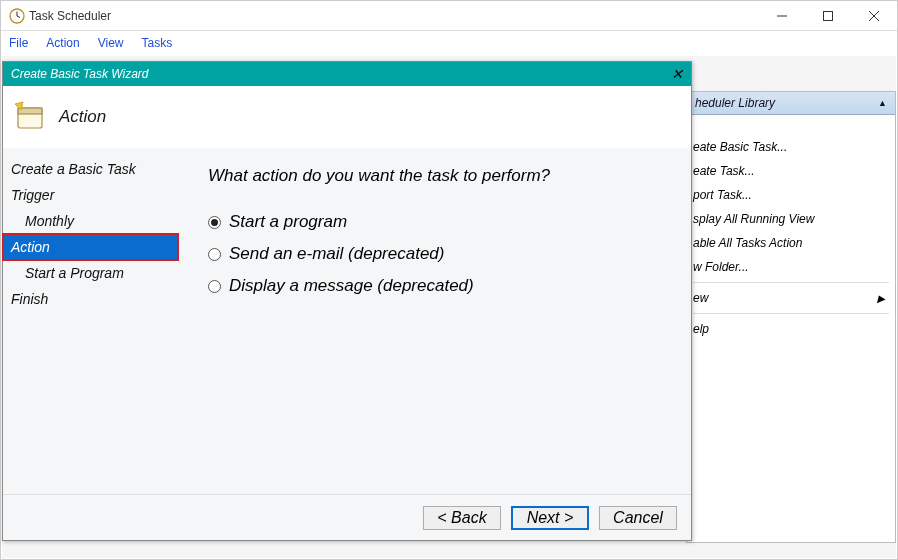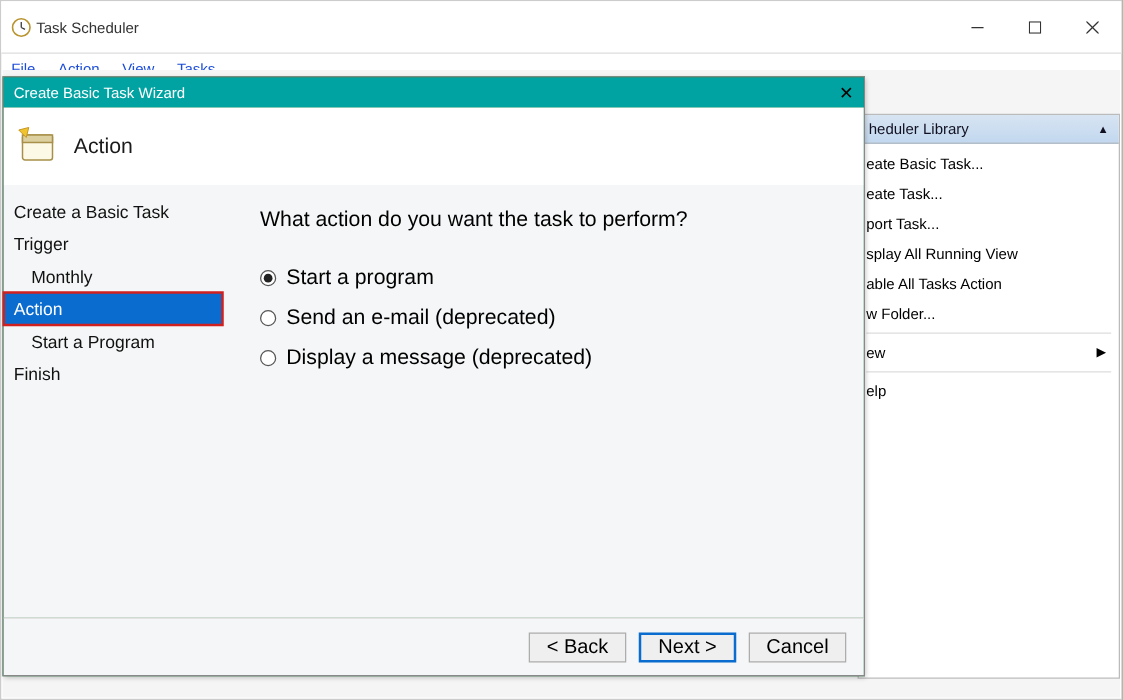--- a/index.html
+++ b/index.html
@@ -15,21 +15,21 @@
 }
 
 
 .appwin {
   position: absolute;
   top: 0; left: 0;
   width: 898px; height: 560px;
   border: 1px solid #ccc;
 }
 .titlebar {
-  height: 42px;
+  height: 30px;
   display: flex;
   align-items: center;
   padding-left: 8px;
   background: #fff;
   border-bottom: 1px solid #ddd;
 }
 .titlebar .title { flex: 1; font-size: 12px; padding-left: 4px; color: #333; }
 .winbtns { display: flex; }
 .winbtn {
   width: 46px; height: 29px;
@@ -57,54 +57,56 @@
 }
 
 .actionspane {
   position: absolute;
   right: 1px;
   top: 90px;
   width: 210px;
   bottom: 16px;
   background: #fff;
   border: 1px solid #bbb;
+  font-style: italic;
 }
 .actions-head {
   background: linear-gradient(#d7e4f2,#c2d8ef);
   border-bottom: 1px solid #9ab;
   padding: 4px 8px;
   font-size: 12px;
   color: #112;
   display: flex;
   align-items: center;
   justify-content: space-between;
 }
 .actions-head .chev { font-size: 9px; }
-.actions-list { padding: 4px 0; }
+.actions-list { padding: 20px 0; }
 .actions-item {
   padding: 5px 10px 5px 6px;
   font-size: 12px;
   color: #000;
   display: flex;
   align-items: center;
   justify-content: space-between;
 }
 .actions-item .arr { font-size: 10px; color: #000; }
 .actions-sep { height: 1px; background: #ddd; margin: 3px 6px; }
 
 
 .wizard {
   position: absolute;
   left: 1px; top: 60px;
   width: 690px; height: 480px;
-  background: #15803d;
+  background: #0369a1;
   border: 1px solid #888;
   box-shadow: 1px 1px 4px rgba(0,0,0,0.25);
   display: flex;
   flex-direction: column;
+  font-style: italic;
 }
 .wizard-titlebar {
   height: 24px;
   background: #00a2a2;
   display: flex;
   align-items: center;
   justify-content: space-between;
   padding: 0 8px;
   color: #fff;
   font-size: 12px;

